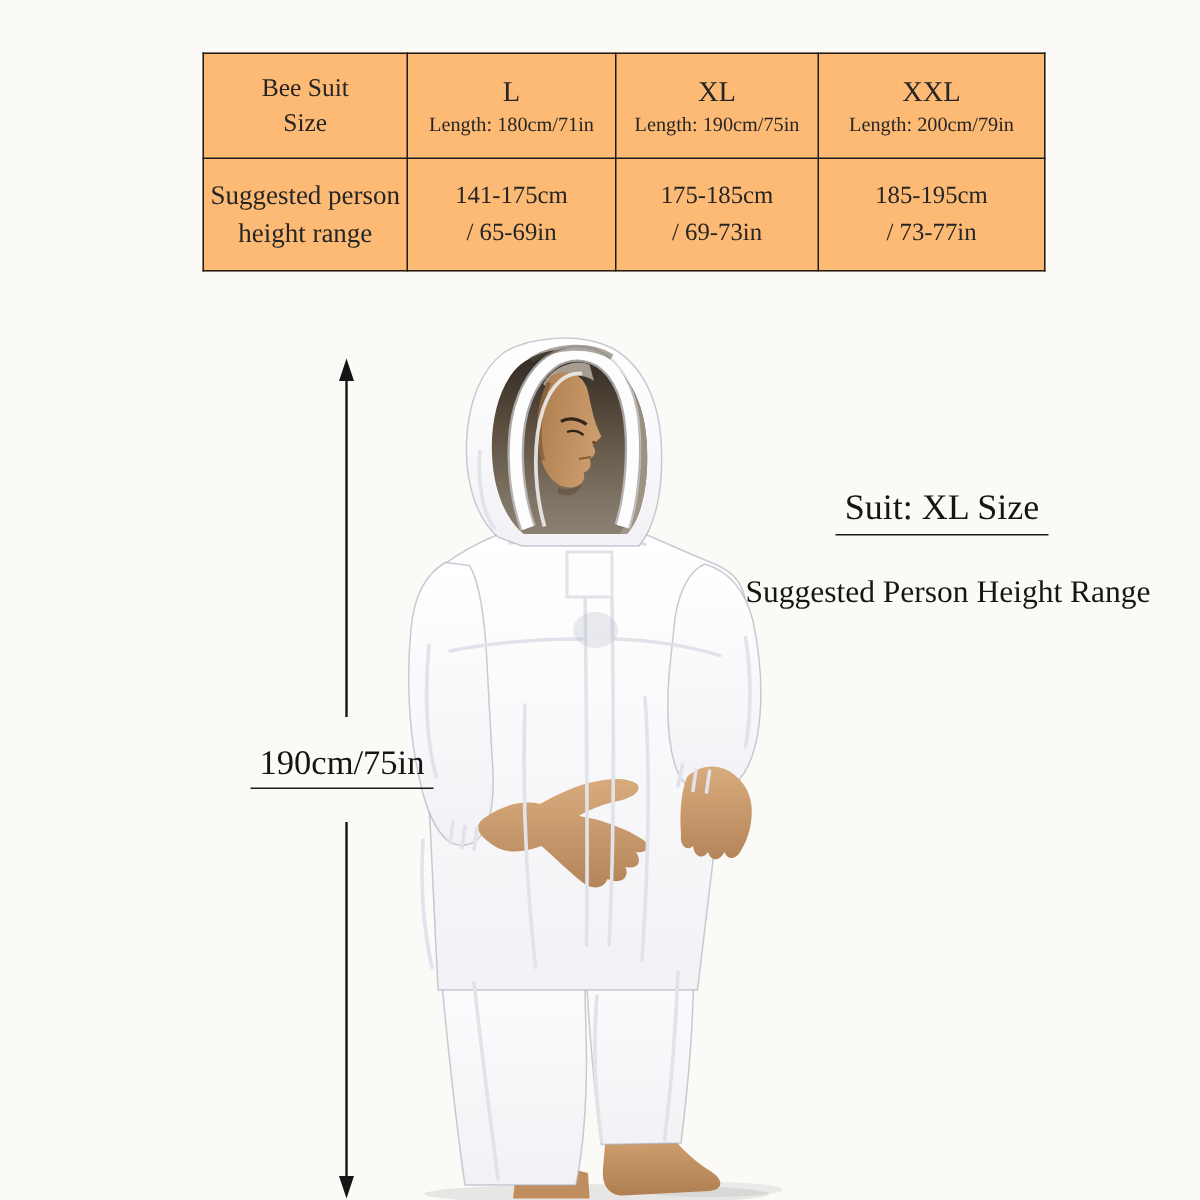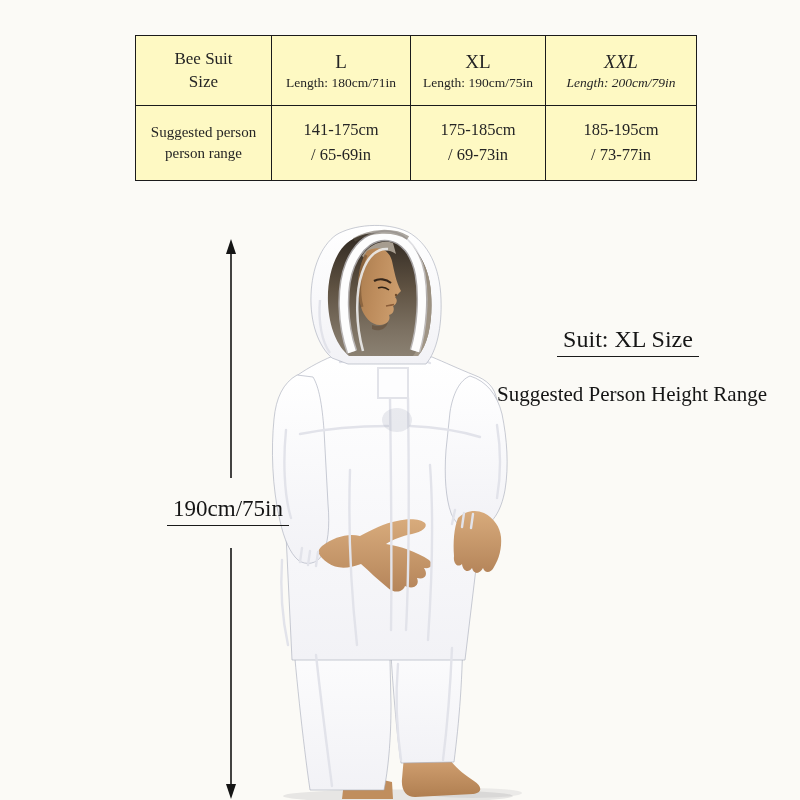--- a/index.html
+++ b/index.html
@@ -10,38 +10,38 @@
     color:#1d1d1d;
     position:relative;
   }
   .canvas{position:absolute;inset:0;width:800px;height:800px;}
 
   
   table.size-table{
     position:absolute;left:135px;top:35px;
     width:525px;height:145px;
     border-collapse:collapse;
-    background:#fef9c3;
+    background:#fdba74;
     table-layout:fixed;
   }
   table.size-table td{
     border:1.8px solid #1b1b1b;
     text-align:center;vertical-align:middle;
     padding:0 4px;color:#252525;
   }
   td.col-label{width:127px;}
   td.col-l{width:130px;}
   td.col-xl{width:126px;}
-  td.col-xxl{width:142px;font-style:italic;}
+  td.col-xxl{width:142px;}
   tr.row-head{height:70px;}
   tr.row-range{height:75px;}
   .cell-title{font-size:17px;line-height:1.35;}
   .size-name{font-size:19px;line-height:1.25;}
   .size-length{font-size:13.5px;line-height:1.3;}
-  .range-label{font-size:15px;line-height:1.4;}
+  .range-label{font-size:18px;line-height:1.4;}
   .range-val{font-size:16.5px;line-height:1.5;}
 
   
   svg.figure{position:absolute;left:0;top:0;width:800px;height:800px;}
 
   
   .ann{position:absolute;text-align:center;color:#151515;}
   .height-label{
     left:147px;top:496px;width:162px;font-size:23px;
   }
@@ -84,21 +84,21 @@
       </td>
       <td class="col-xxl">
         <div class="size-name">XXL</div>
         <div class="size-length">Length: 200cm/79in</div>
       </td>
     </tr>
     <tr class="row-range">
       <td>
         <div class="range-label">
           <div>Suggested person</div>
-          <div>person range</div>
+          <div>height range</div>
         </div>
       </td>
       <td>
         <div class="range-val">
           <div>141-175cm</div>
           <div>/ 65-69in</div>
         </div>
       </td>
       <td>
         <div class="range-val">

